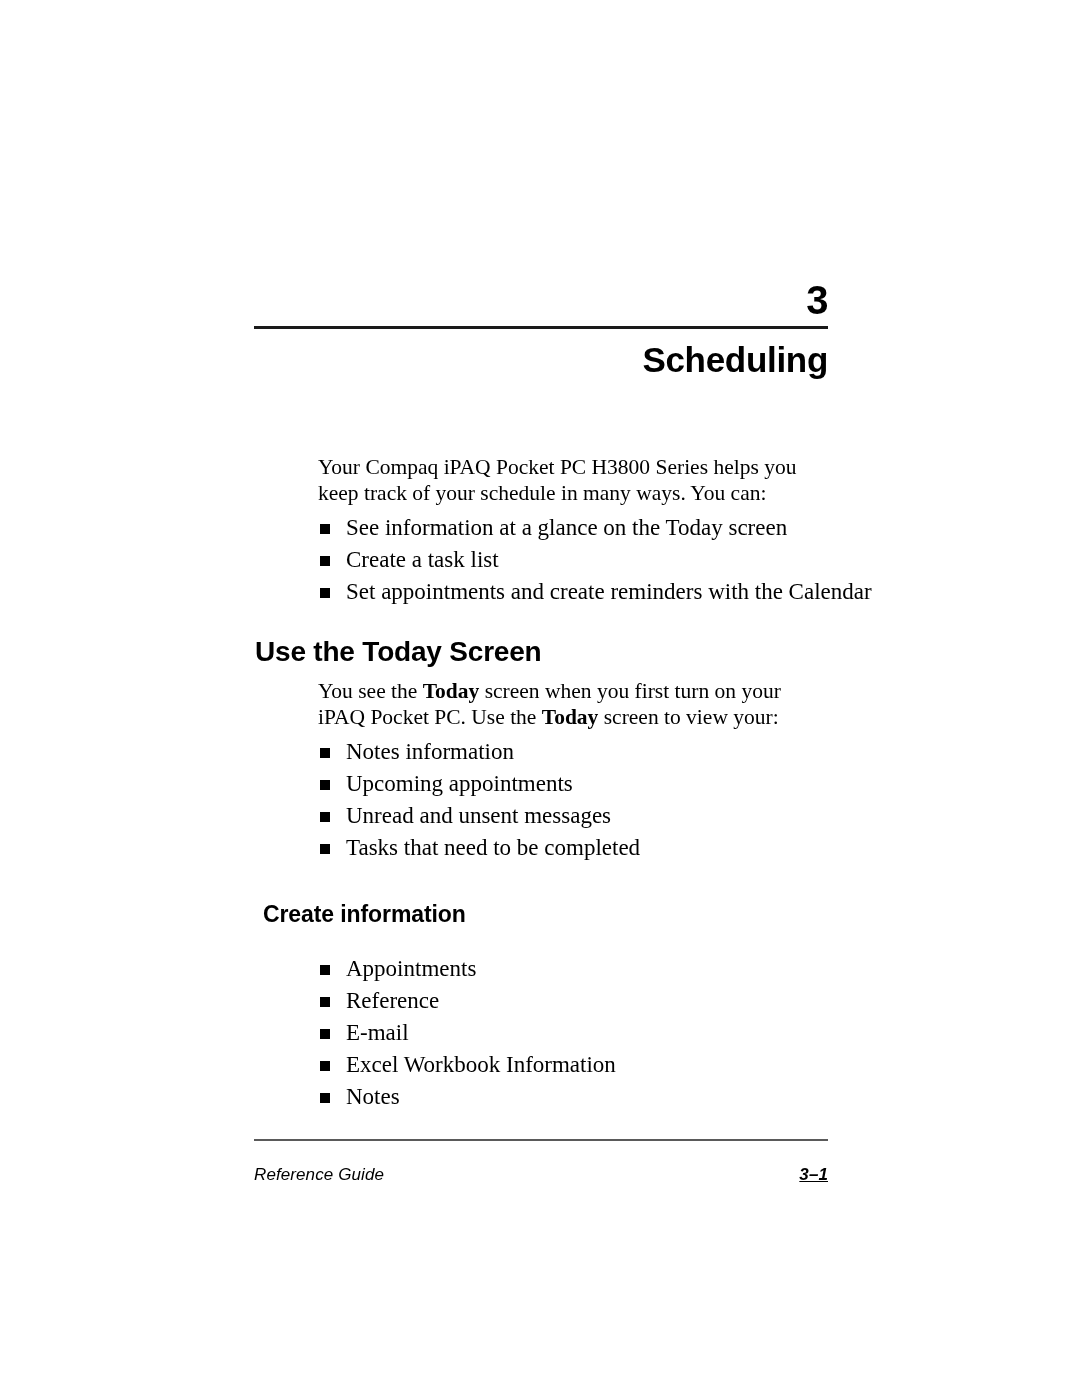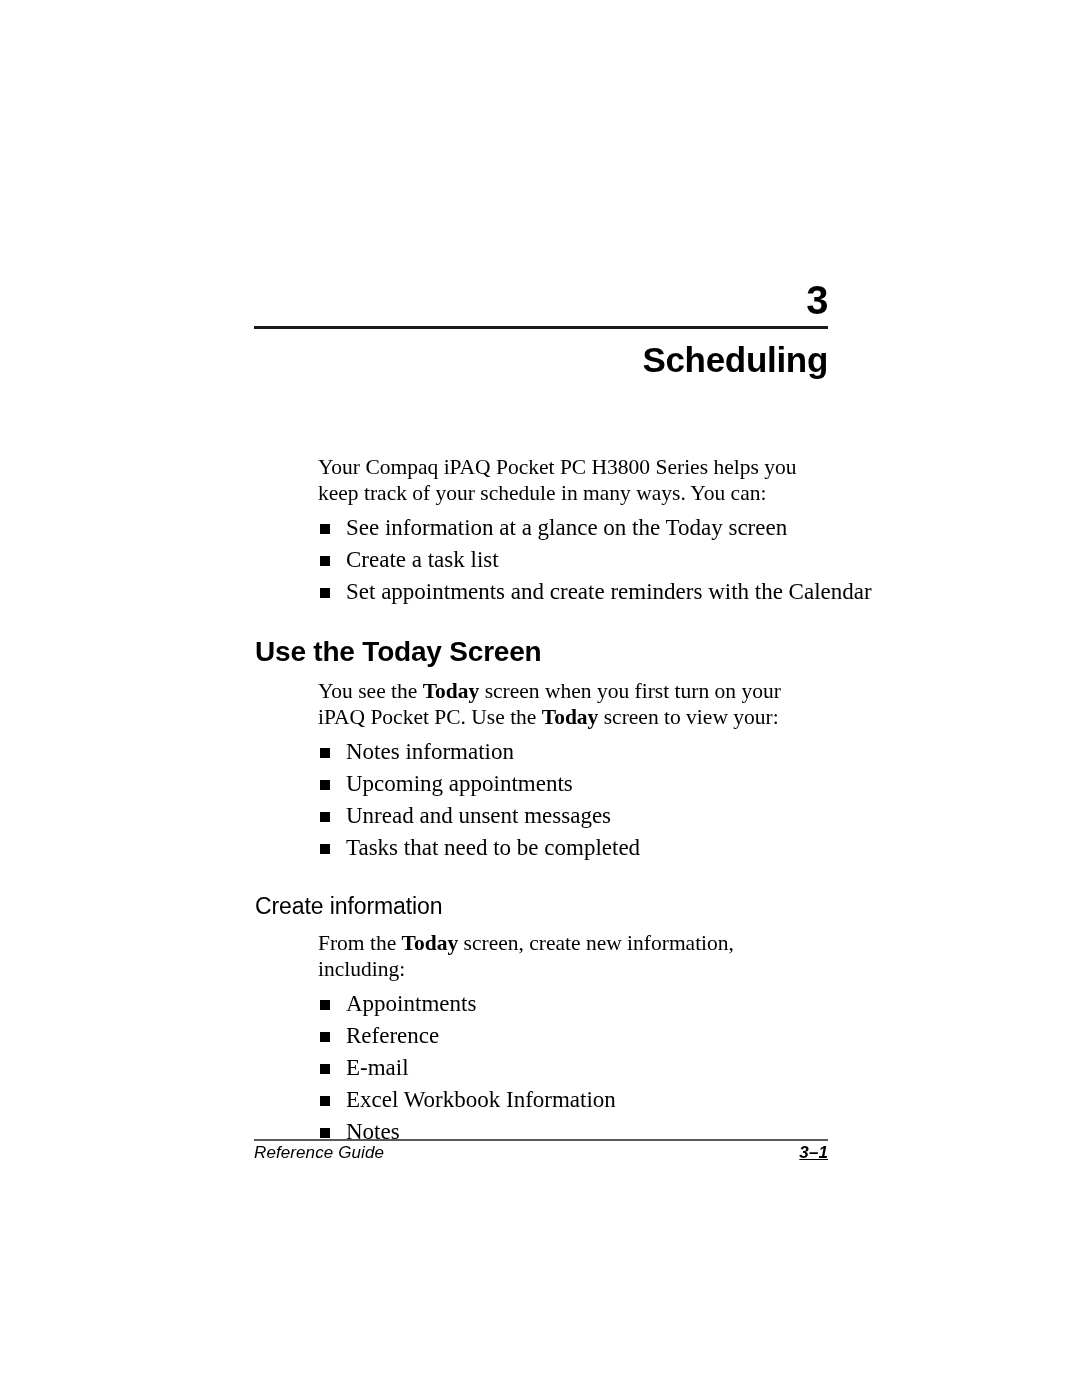--- a/index.html
+++ b/index.html
@@ -76,24 +76,24 @@
     font-weight: bold;
     font-size: 28px;
     line-height: 32px;
     margin: 0;
     padding-left: 255px;
     letter-spacing: -0.2px;
   }
 
   .heading2 {
     font-family: "Liberation Sans", "DejaVu Sans", sans-serif;
-    font-weight: normal;
+    font-weight: bold;
     font-size: 23px;
     line-height: 27px;
-    margin: 0;
+    margin: 8px;
     padding-left: 255px;
     letter-spacing: -0.1px;
   }
 
   ul.bullets {
     list-style: none;
     margin: 0;
     padding: 0;
   }
   ul.bullets li {
@@ -128,21 +128,21 @@
   }
   .footer-rule {
     border-top: 2px solid #5a5a5a;
     height: 0;
     width: 574px;
   }
   .footer-row {
     display: flex;
     justify-content: space-between;
     align-items: flex-start;
-    margin-top: 2px;
+    margin-top: 24px;
     font-family: "Liberation Sans", "DejaVu Sans", sans-serif;
   }
   .footer-left {
     font-style: italic;
     font-size: 17px;
     letter-spacing: 0.1px;
   }
   .footer-right {
     font-style: italic;
     font-weight: bold;
@@ -205,21 +205,20 @@
       <li>
         <span class="sq"></span>
         <span>Tasks that need to be completed</span>
       </li>
     </ul>
 
     <div class="sp-before-h2"></div>
     <h2 class="heading2">Create information</h2>
     <div class="sp-after-h2"></div>
 
-    <p class="body-text"><span>From the </span><b>Today</b><span> screen, create new information, including:</span></p>
     <div class="sp-after-para"></div>
 
     <ul class="bullets">
       <li>
         <span class="sq"></span>
         <span>Appointments</span>
       </li>
       <li>
         <span class="sq"></span>
         <span>Reference</span>

